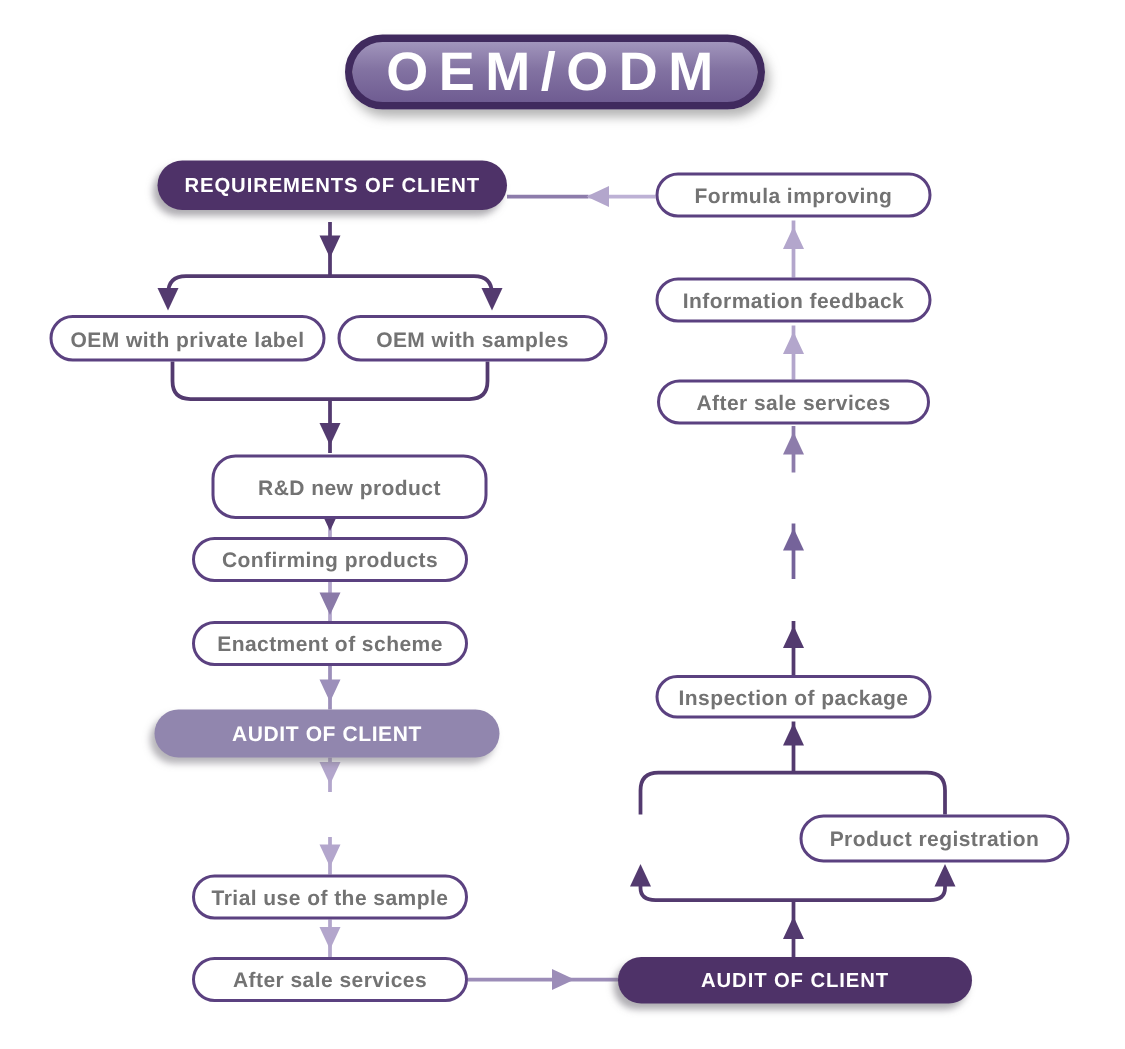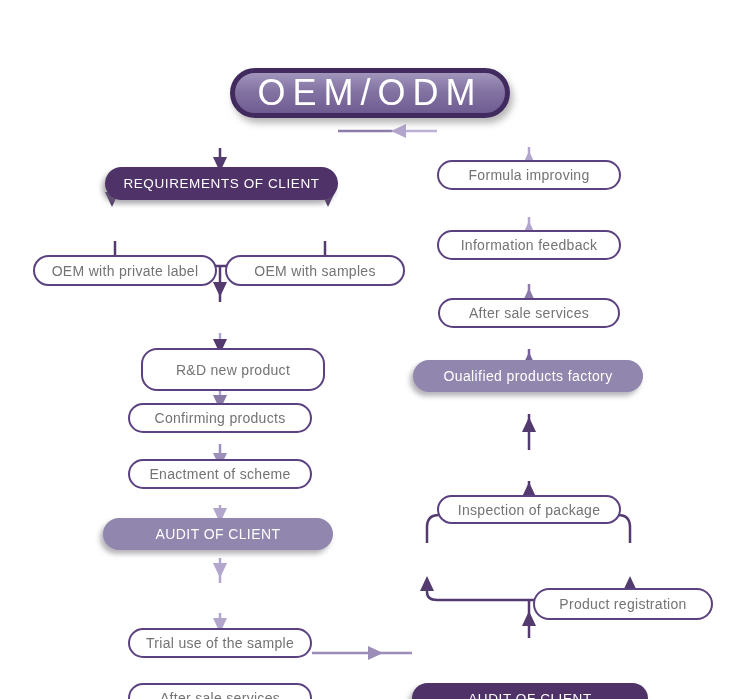--- a/index.html
+++ b/index.html
@@ -24,22 +24,21 @@
   .f-mid{fill:#8d7cab;}
   .f-midlight{fill:#9c8fba;}
   .f-light{fill:#b3a6cc;}
 
   .pill,.pill-solid-dark,.pill-solid-light,.title-pill{
     position:absolute;
     z-index:2;
     display:flex;align-items:center;justify-content:center;
     white-space:nowrap;
     box-sizing:border-box;
-    font-weight:normal;
-    margin-top:45px;
+    font-weight:bold;
   }
   .pill{
     background:#ffffff;
     border:2.5px solid #5b4180;
     border-radius:16px;
     color:#737373;
     font-size:14px;
     letter-spacing:0.3px;
   }
   .pill-solid-dark{
@@ -171,21 +170,21 @@
 
     <g>
       <path class="st-xlight" d="M437 131 H392"></path>
       <path class="st-mid" d="M392 131 H338"></path>
       <polygon class="f-light" points="406,124 406,138 391,131"></polygon>
     </g>
   </svg>
 
   <div class="title-pill" style="left:230px;top:23px;width:280px;height:50px;">OEM/ODM</div>
 
-  <div class="pill-solid-dark" style="left:105px;top:122px;width:233px;height:33px;">REQUIREMENTS OF CLIENT</div>
+  <div class="pill-solid-dark" style="left:105px;top:107px;width:233px;height:33px;">REQUIREMENTS OF CLIENT</div>
 
   <div class="pill" style="left:33px;top:210px;width:184px;height:31px;">OEM with private label</div>
 
   <div class="pill" style="left:225px;top:210px;width:180px;height:31px;">OEM with samples</div>
 
   <div class="pill" style="left:141px;top:303px;width:184px;height:43px;">R&amp;D new product</div>
 
   <div class="pill" style="left:128px;top:358px;width:184px;height:30px;">Confirming products</div>
 
   <div class="pill" style="left:128px;top:414px;width:184px;height:30px;">Enactment of scheme</div>
@@ -196,21 +195,20 @@
   <div class="pill" style="left:128px;top:583px;width:184px;height:30px;">Trial use of the sample</div>
 
   <div class="pill" style="left:128px;top:638px;width:184px;height:30px;">After sale services</div>
 
   <div class="pill" style="left:437px;top:115px;width:184px;height:30px;">Formula improving</div>
 
   <div class="pill" style="left:437px;top:185px;width:184px;height:30px;">Information feedback</div>
 
   <div class="pill" style="left:438px;top:253px;width:182px;height:30px;">After sale services</div>
 
-  <div class="pill-solid-light" style="left:413px;top:315px;width:230px;height:32px;">Oualified products factory</div>
 
 
   <div class="pill" style="left:437px;top:450px;width:184px;height:29px;">Inspection of package</div>
 
 
   <div class="pill" style="left:533px;top:543px;width:180px;height:32px;">Product registration</div>
 
   <div class="pill-solid-dark" style="left:412px;top:638px;width:236px;height:31px;">AUDIT OF CLIENT</div>
 
 </div>

